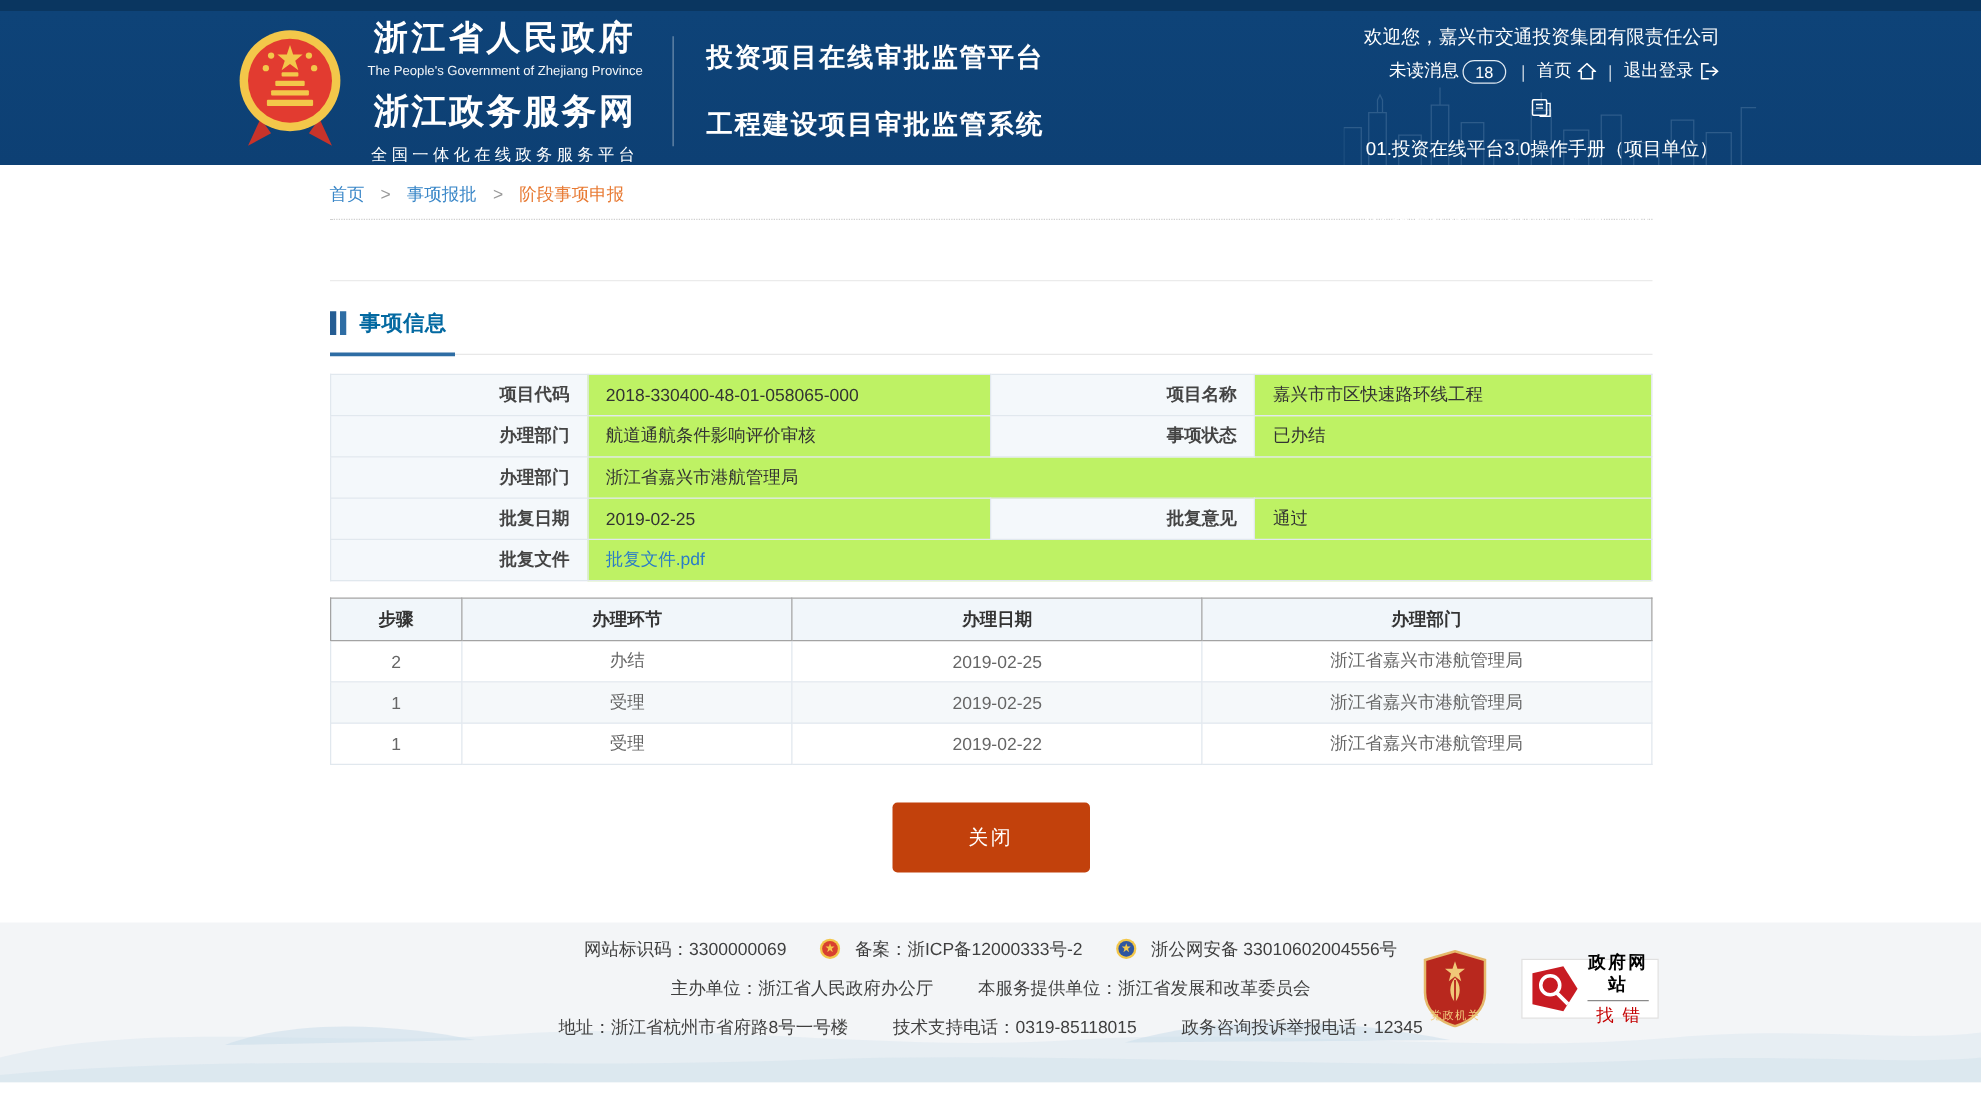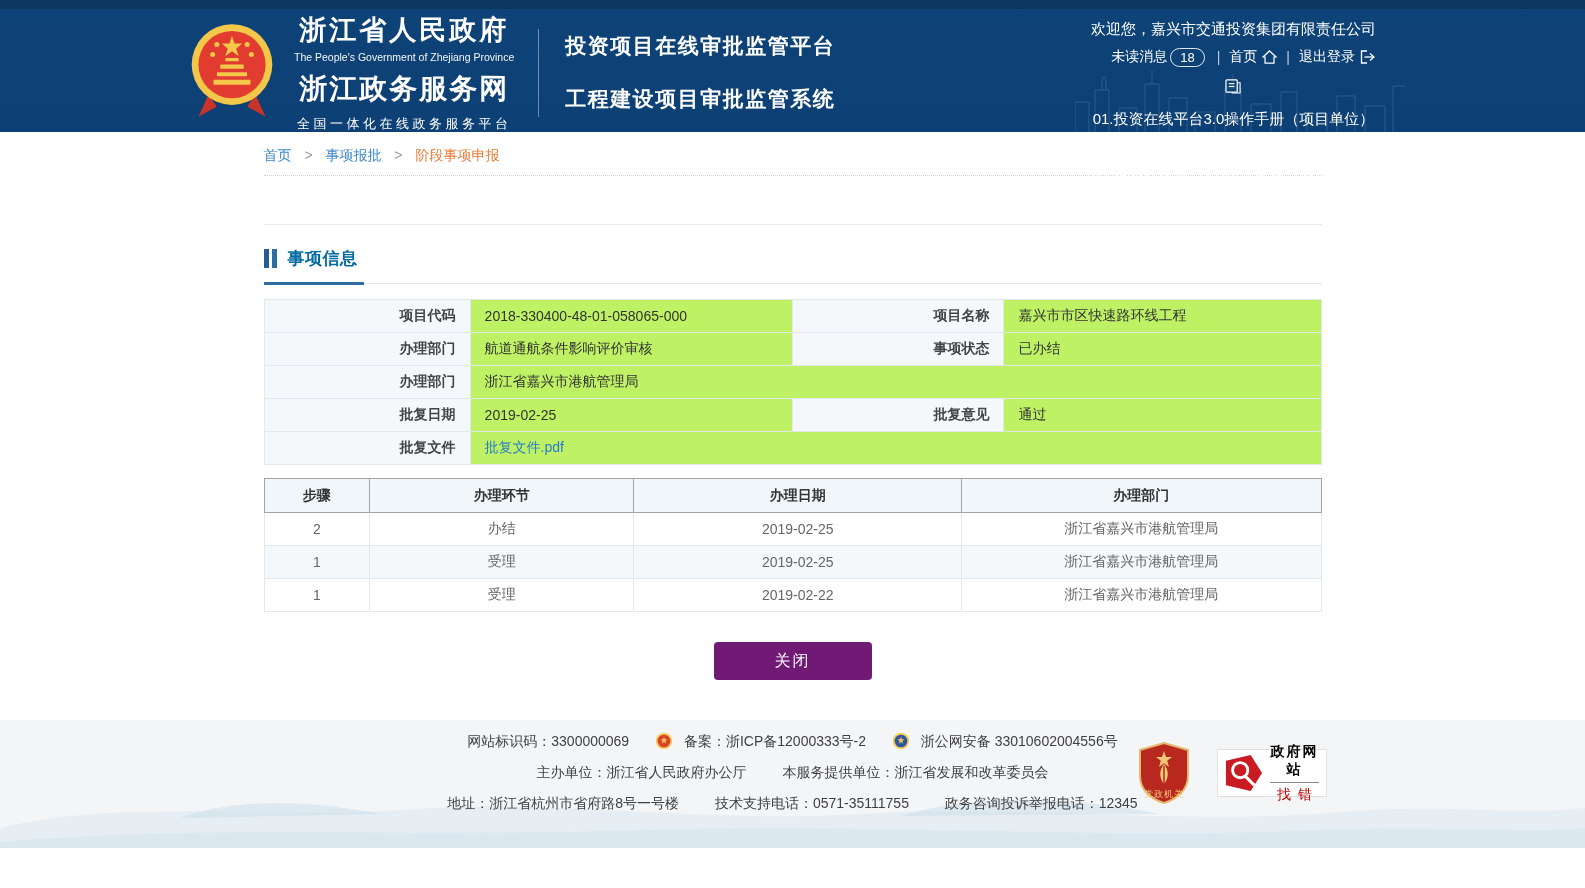--- a/index.html
+++ b/index.html
@@ -63,22 +63,22 @@
   .info-table td { border: 1px solid #e1e8ee; height: 33px; padding: 0 14px; background: #bef264; }
   .info-table td.lbl { background: #f4f8fb; text-align: right; font-weight: bold; color: #444; }
   .file-link { color: #2a7cc7; text-decoration: none; cursor: pointer; }
 
   .process-table { margin-top: 13px; font-size: 14px; text-align: center; }
   .process-table th { background: #f1f6fa; border: 1px solid #a3a3a3; height: 34px; font-weight: bold; color: #333; }
   .process-table td { border: 1px solid #e1e8ee; height: 33px; color: #666; background: #fff; }
   .process-table tr.alt td { background: #f5f8fa; }
 
   .close-btn {
-    display: block; margin: 30px auto 0; width: 158px; height: 38px;
-    background: #701a75; color: #fff; font-size: 16px; border: none;
+    display: block; margin: 30px auto 0; width: 158px; height: 56px;
+    background: #c2410c; color: #fff; font-size: 16px; border: none;
     border-radius: 4px; cursor: pointer; font-family: inherit; letter-spacing: 2px;
   }
 
   
   .footer { position: relative; margin-top: 40px; height: 128px; background: #f3f5f7; font-size: 14px; color: #3f3f3f; overflow: hidden; }
   .footer-inner { position: relative; text-align: center; padding-top: 6px; z-index: 2; }
   .f-line { height: 31px; line-height: 31px; white-space: nowrap; }
   .f-gap { display: inline-block; width: 28px; }
   .mini-emblem { vertical-align: -4px; margin: 0 7px 0 22px; }
   .watercolor { position: absolute; left: 0; bottom: 0; z-index: 1; }
@@ -305,21 +305,21 @@
       <span>浙公网安备 33010602004556号</span>
     </div>
     <div class="f-line">
       <span>主办单位：浙江省人民政府办公厅</span>
       <span class="f-gap"></span>
       <span>本服务提供单位：浙江省发展和改革委员会</span>
     </div>
     <div class="f-line">
       <span>地址：浙江省杭州市省府路8号一号楼</span>
       <span class="f-gap"></span>
-      <span>技术支持电话：0571-35111755</span>
+      <span>技术支持电话：0319-85118015</span>
       <span class="f-gap"></span>
       <span>政务咨询投诉举报电话：12345</span>
     </div>
     <div class="f-line">
       
     </div>
   </div>
 
   <div class="badges">
     <svg class="shield-badge" width="54" height="62" viewBox="0 0 54 62">

